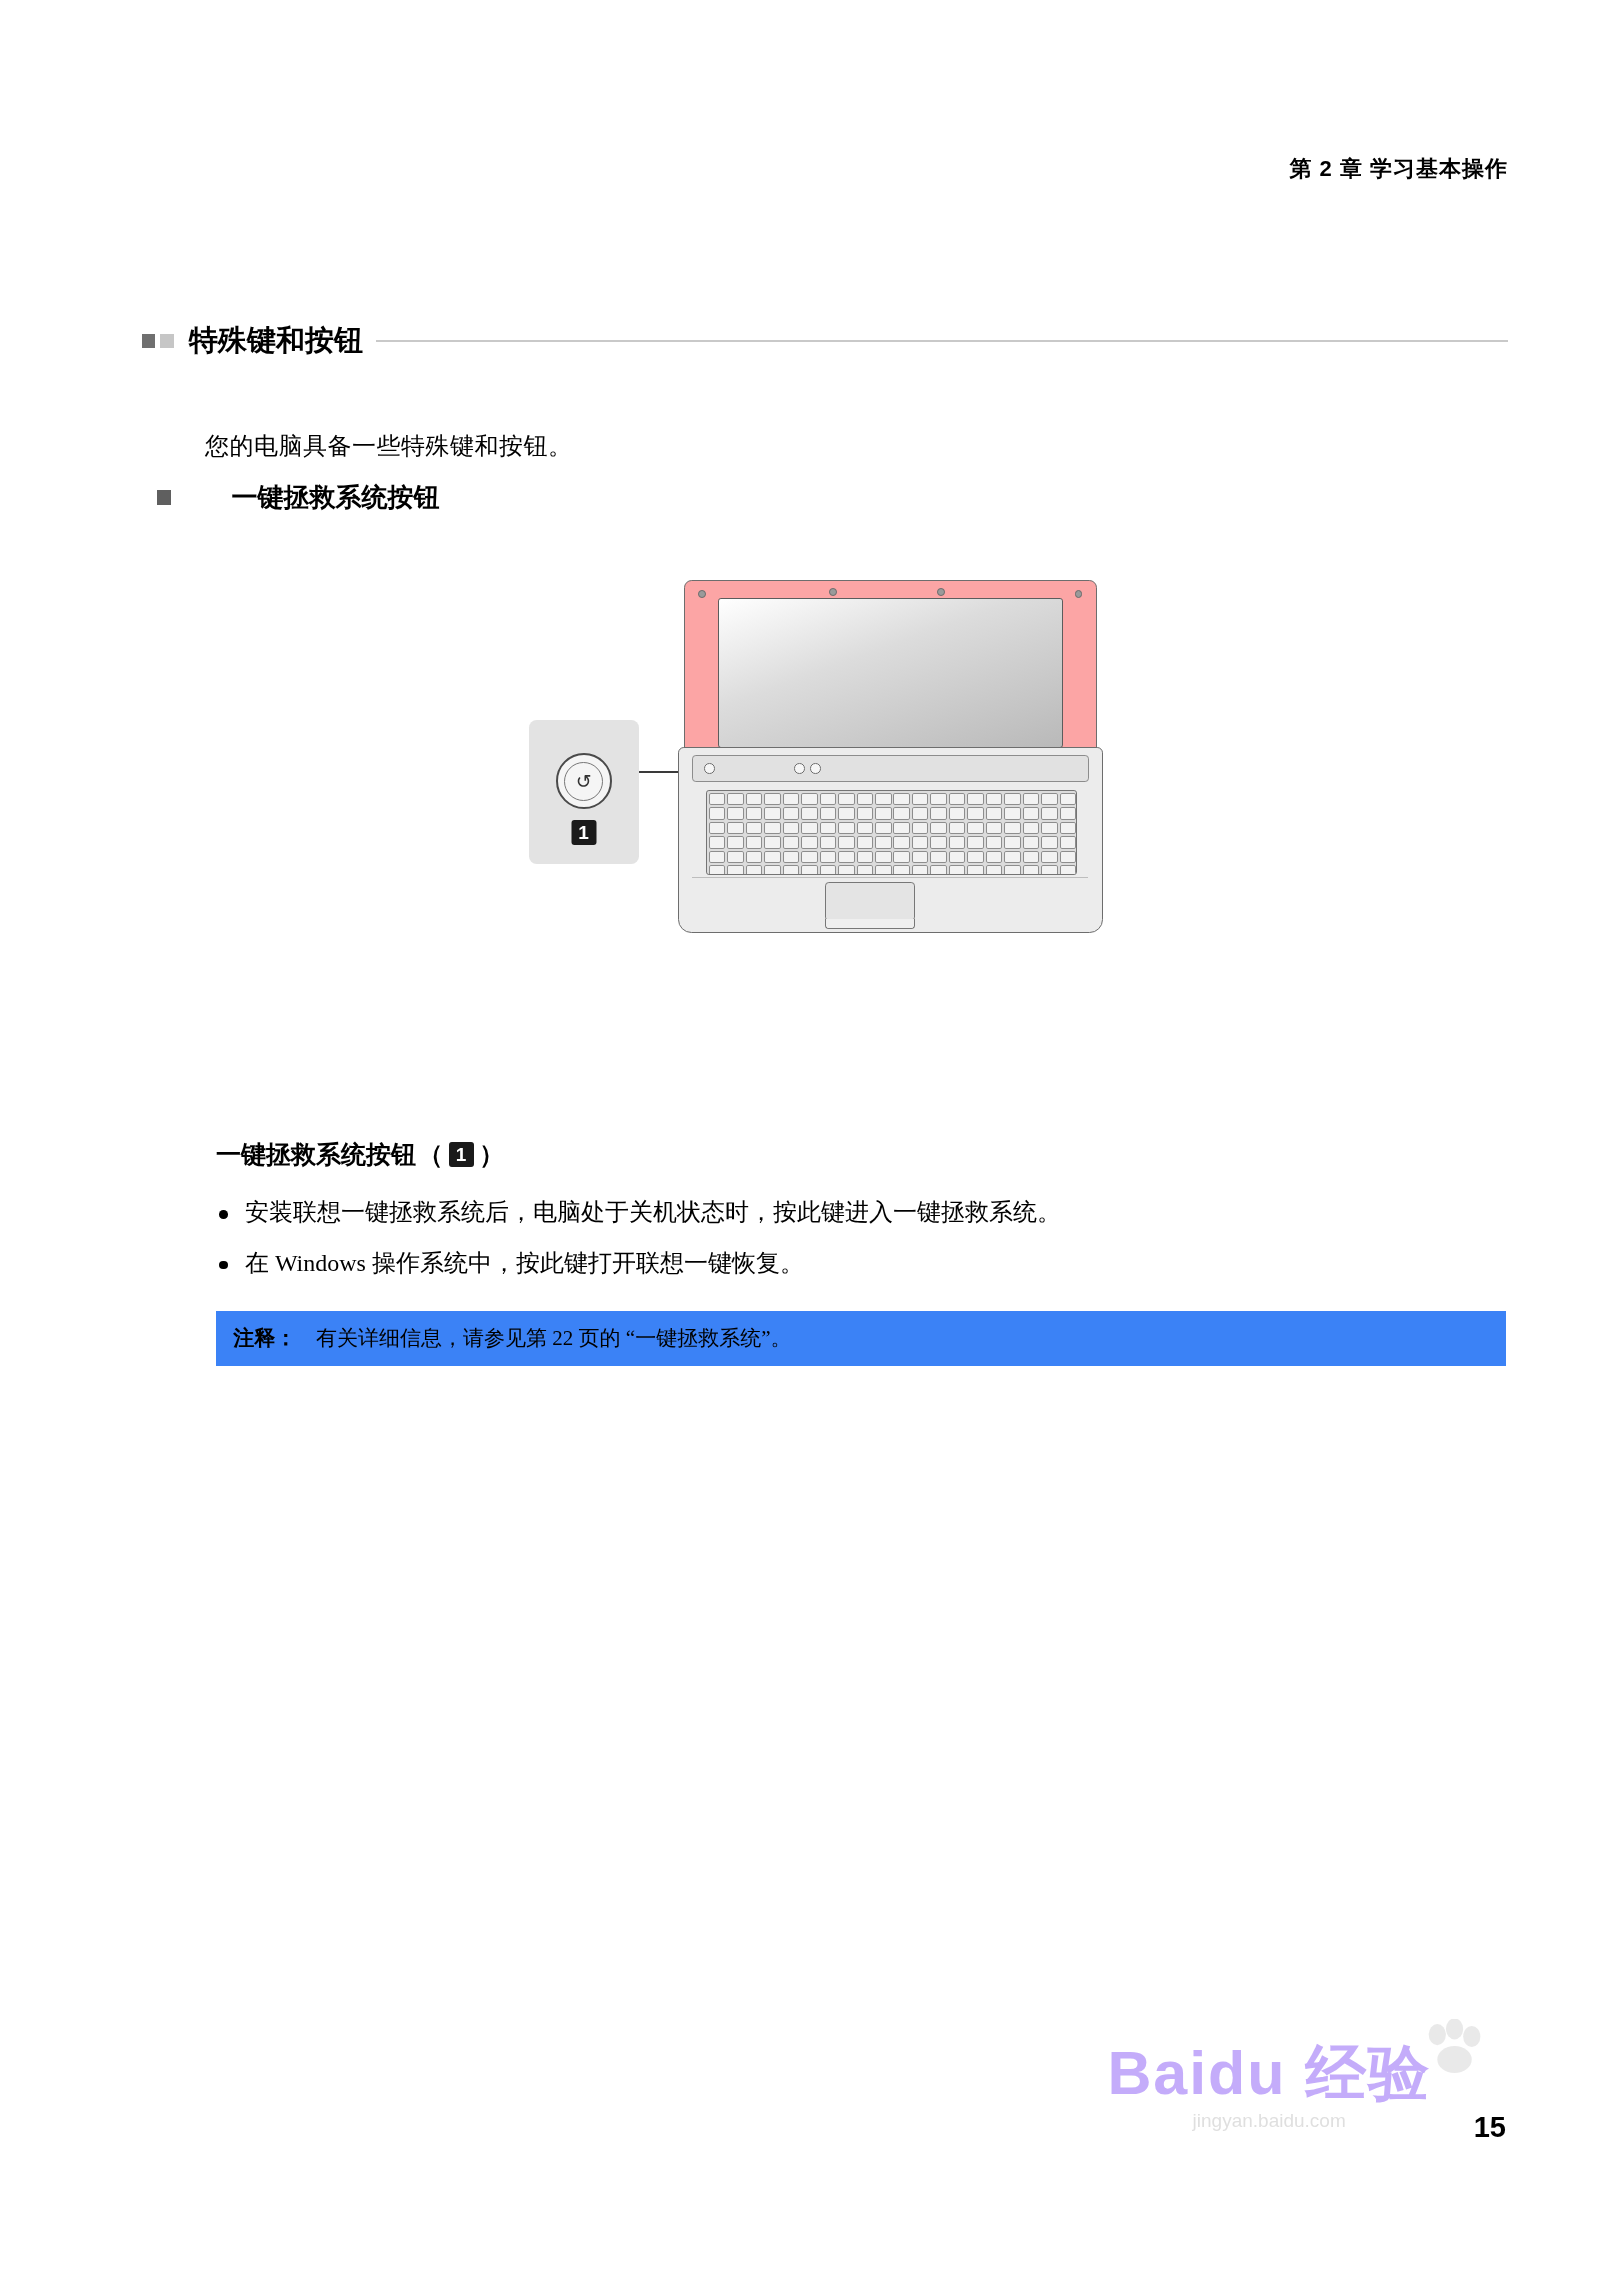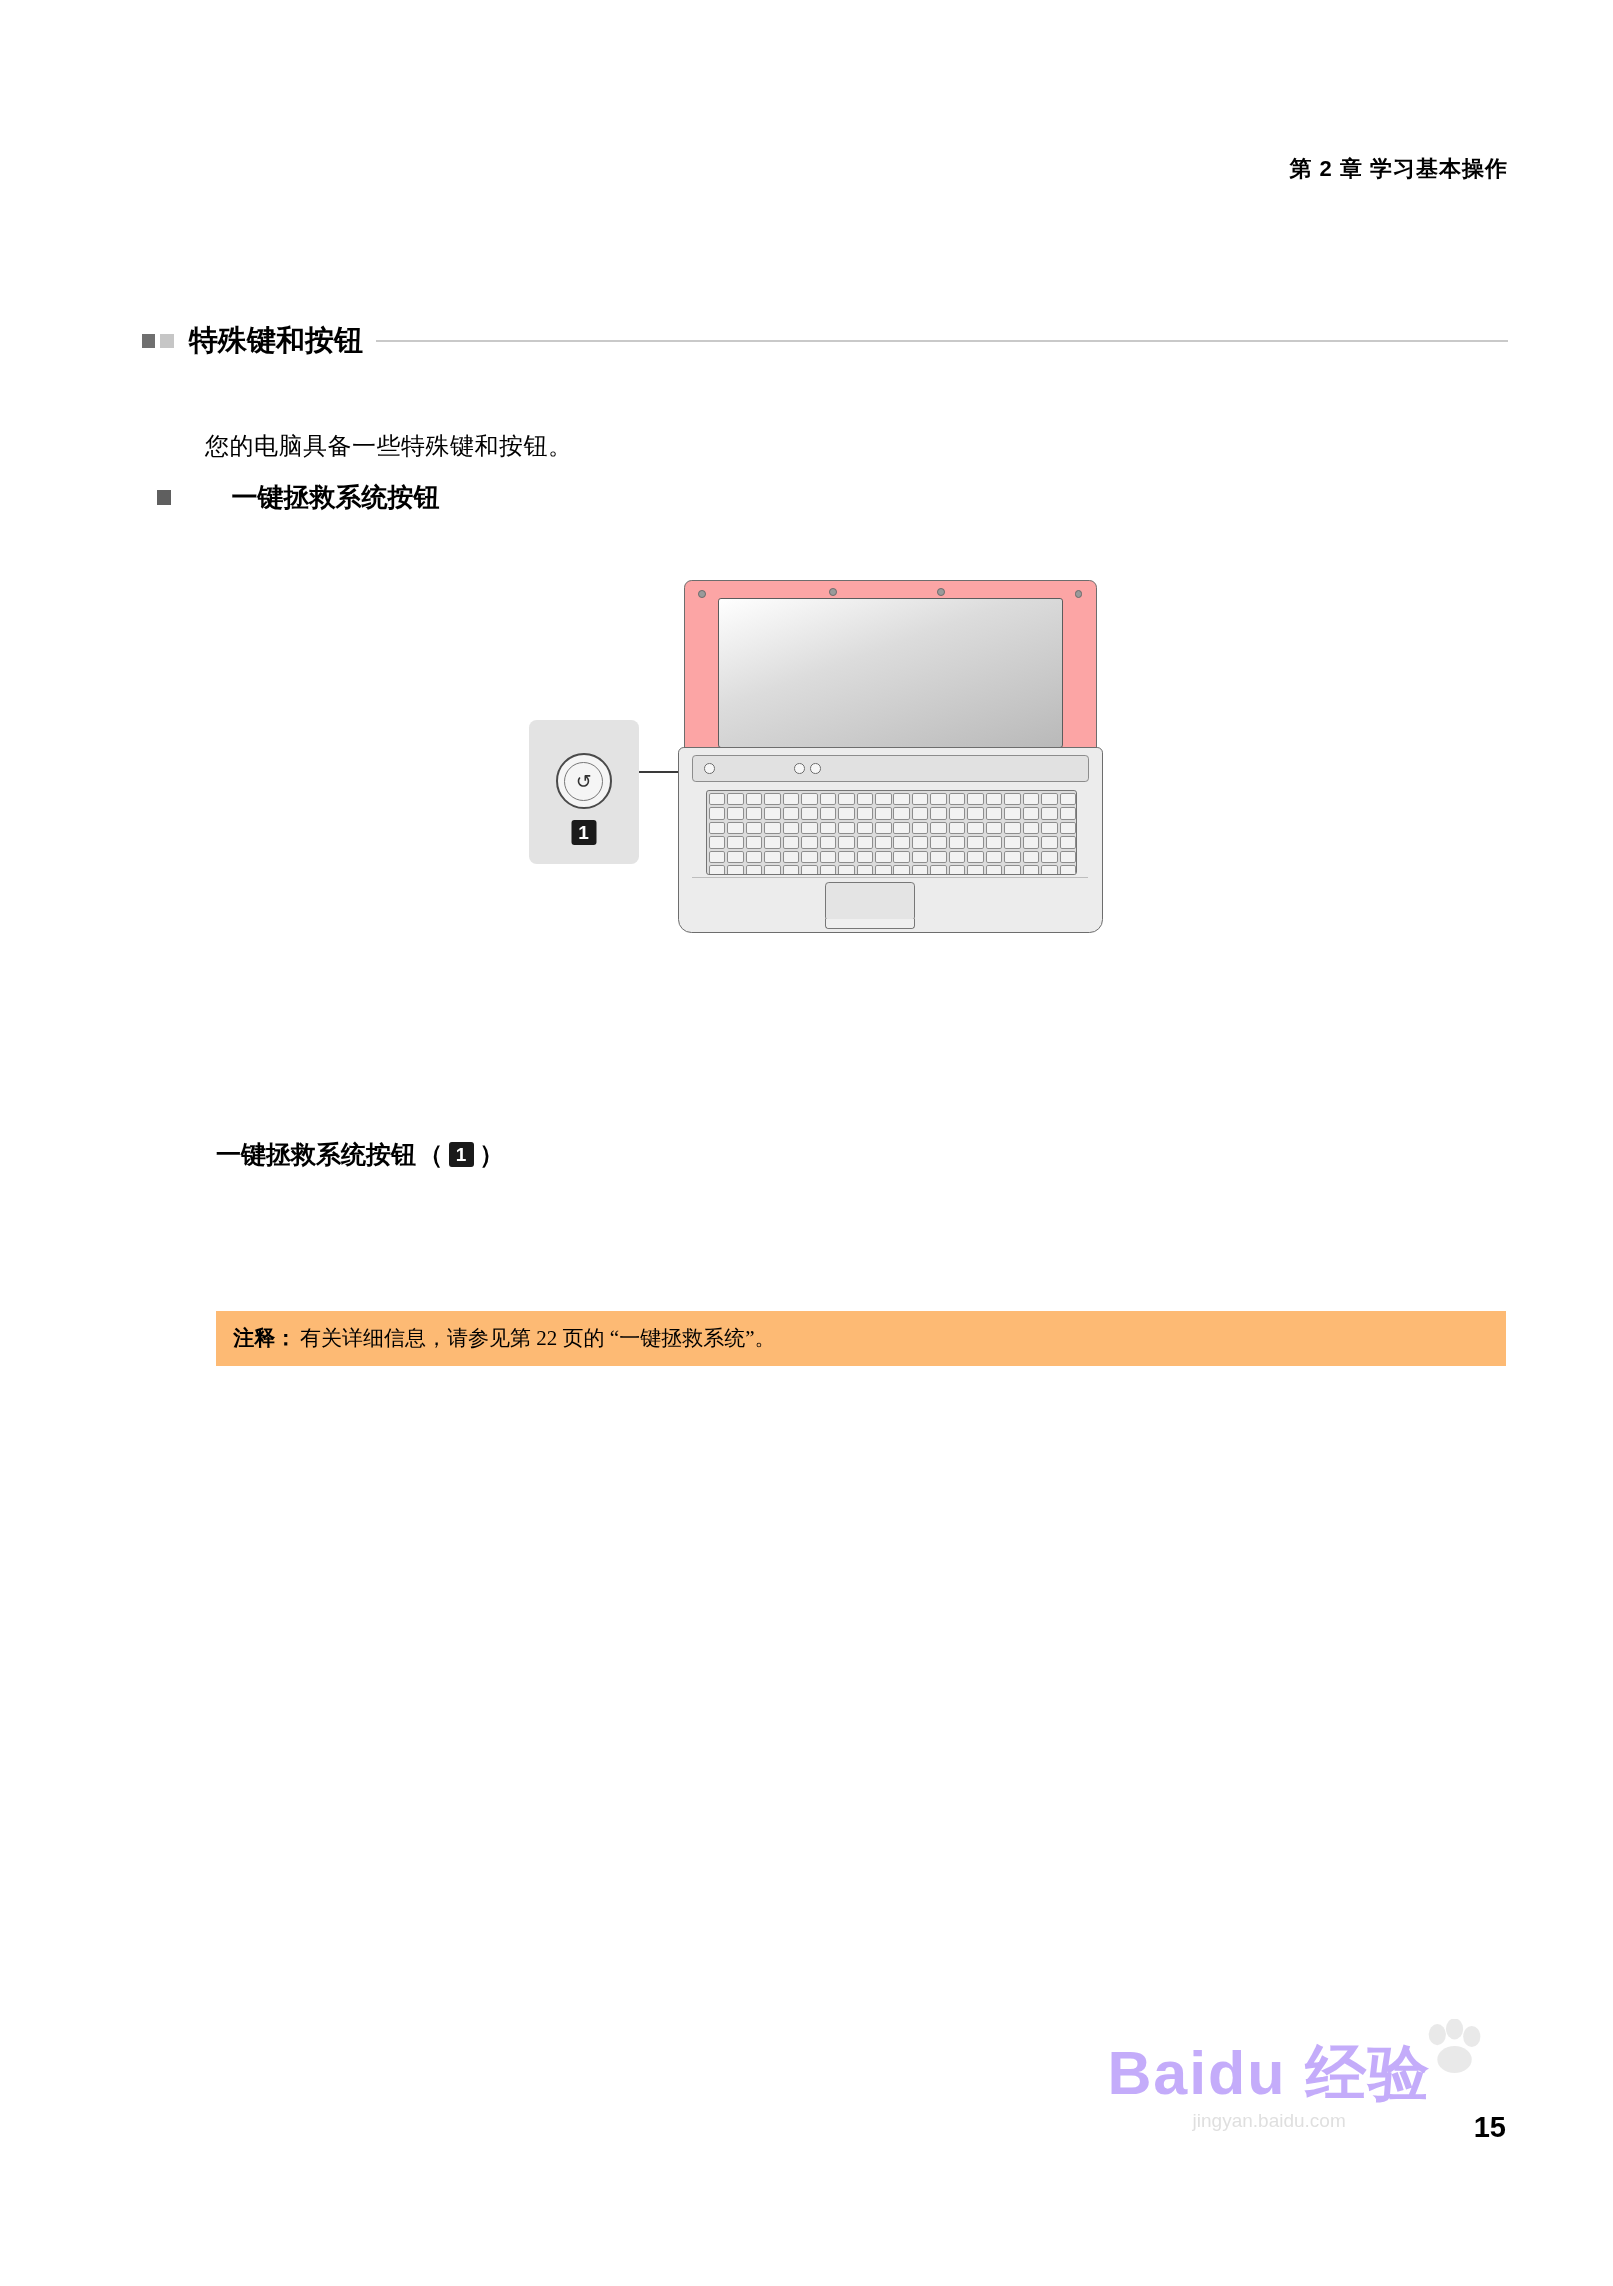--- a/index.html
+++ b/index.html
@@ -342,25 +342,26 @@
     margin-right: 17.3px;
     flex: 0 0 auto;
   }
 
   
   .note {
     position: absolute;
     top: 1311px;
     left: 216px;
     right: 108px;
-    background: #fdba74;
+    background: #3b82f6;
     padding: 13.4px 17.3px;
     font-size: 21px;
     display: flex;
     align-items: flex-start;
+    gap: 16px;
   }
   .note .note-label {
     font-weight: bold;
     margin-right: 3.8px;
     white-space: nowrap;
   }
 
   
   .page-number {
     position: absolute;
@@ -597,20 +598,30 @@
     </div>
   </div>
 
   <div class="sub-heading">
     <span>一键拯救系统按钮</span>
     <span class="paren">（</span>
     <span class="num-badge">1</span>
     <span class="paren">）</span>
   </div>
 
+  <div class="bullets">
+    <div class="bullet-item">
+      <span class="dot"></span>
+      <span>安装联想一键拯救系统后，电脑处于关机状态时，按此键进入一键拯救系统。</span>
+    </div>
+    <div class="bullet-item">
+      <span class="dot"></span>
+      <span>在 Windows 操作系统中，按此键打开联想一键恢复。</span>
+    </div>
+  </div>
 
   <div class="note">
     <span class="note-label">注释：</span>
     <span>有关详细信息，请参见第 22 页的 “一键拯救系统”。</span>
   </div>
 
   <svg class="wm-paw" viewBox="0 0 70 60">
     <ellipse cx="16" cy="16" rx="9" ry="11" fill="#cfcfcf"></ellipse>
     <ellipse cx="34" cy="10" rx="9" ry="11" fill="#cfcfcf"></ellipse>
     <ellipse cx="52" cy="18" rx="9" ry="11" fill="#cfcfcf"></ellipse>

